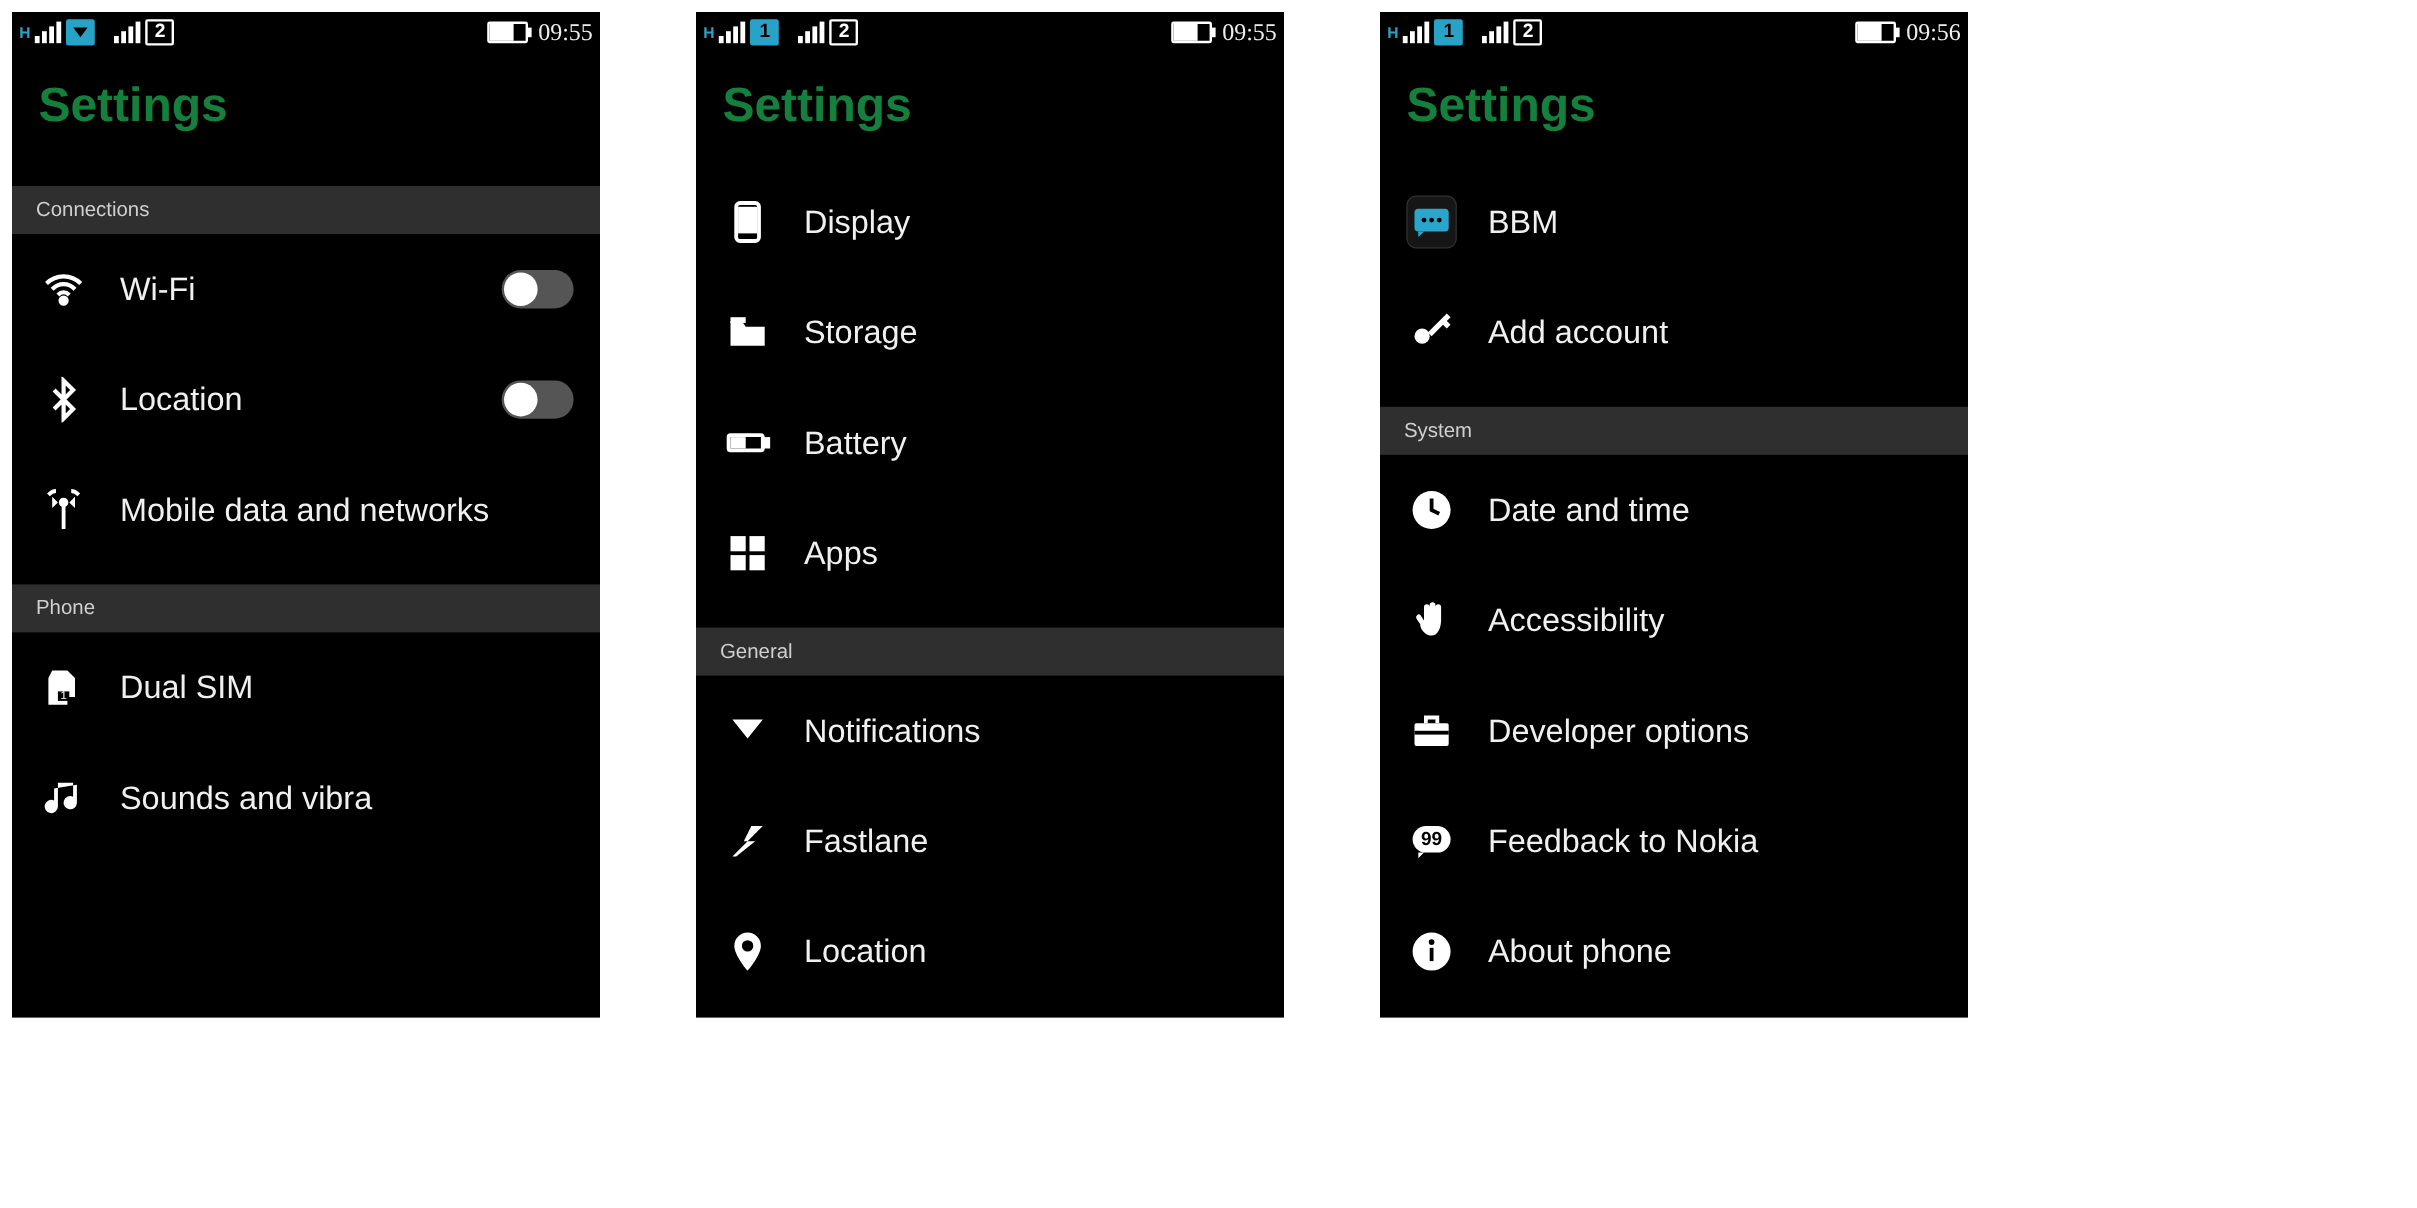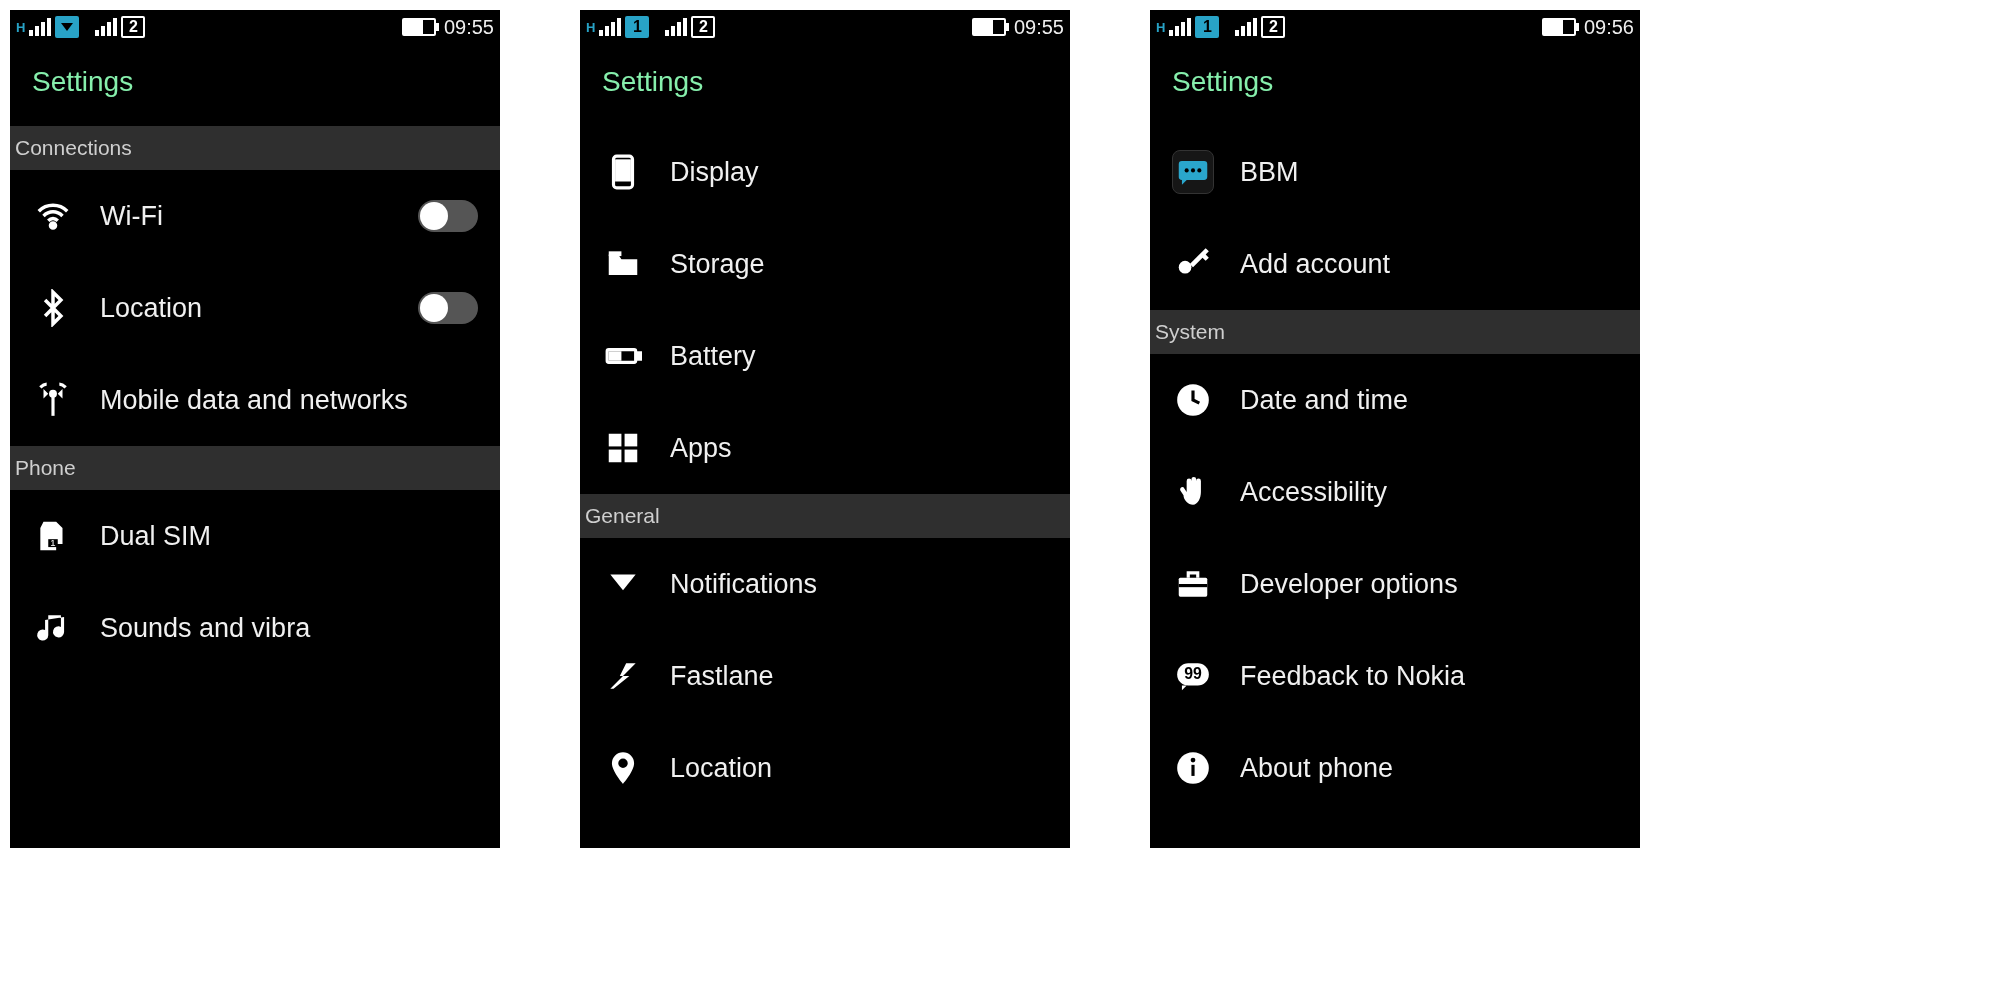--- a/index.html
+++ b/index.html
@@ -24,21 +24,21 @@
   .statusbar {
     height: 34px;
     background: #000;
     display: flex;
     align-items: center;
     padding: 0 6px;
     font-size: 20px;
     color: #eee;
   }
   .statusbar .left { display:flex; align-items:center; gap:4px; }
-  .statusbar .right { margin-left:auto; display:flex; align-items:center; gap:8px; }
+  .statusbar .right { margin-left:auto; display:flex; align-items:center; gap:8px;font-family:Liberation Serif, serif; }
   .statusbar .h { font-size:13px; font-weight:bold; color:#28a3c7; }
   .sig { display:flex; align-items:flex-end; gap:2px; height:18px; }
   .sig span { width:4px; background:#fff; }
   .sig span:nth-child(1){height:6px}
   .sig span:nth-child(2){height:10px}
   .sig span:nth-child(3){height:14px}
   .sig span:nth-child(4){height:18px}
   .sim-badge {
     min-width:24px; height:22px; border:2px solid #fff; border-radius:2px;
     display:inline-flex; align-items:center; justify-content:center;
@@ -51,27 +51,27 @@
   }
   .batt {
     width:34px; height:18px; border:2px solid #fff; border-radius:2px;
     position:relative; display:flex; align-items:center;
   }
   .batt::after{content:""; width:3px; height:8px; background:#fff; position:absolute; right:-5px;}
   .batt .fill{ height:100%; width:65%; background:#fff; }
   .time { font-size:20px; }
 
   .title {
-    color:#86efac; font-size:28px; font-weight:400;
+    color:#15803d; font-size:40px; font-weight:700;
     padding: 22px 22px 28px 22px;
   }
 
   .section-header {
     background:#2f2f2f; color:#cfcfcf;
-    font-size:21px; padding:10px 5px;
+    font-size:17px; padding:10px 20px;margin-top:16px;
   }
 
   .row {
     display:flex; align-items:center;
     padding: 22px 22px;
     gap: 26px;
     min-height: 92px;
   }
   .row .label { font-size:27px; color:#f0f0f0;text-align:right; }
   .row .icon { width:42px; height:42px; display:flex; align-items:center; justify-content:center; flex-shrink:0; }

